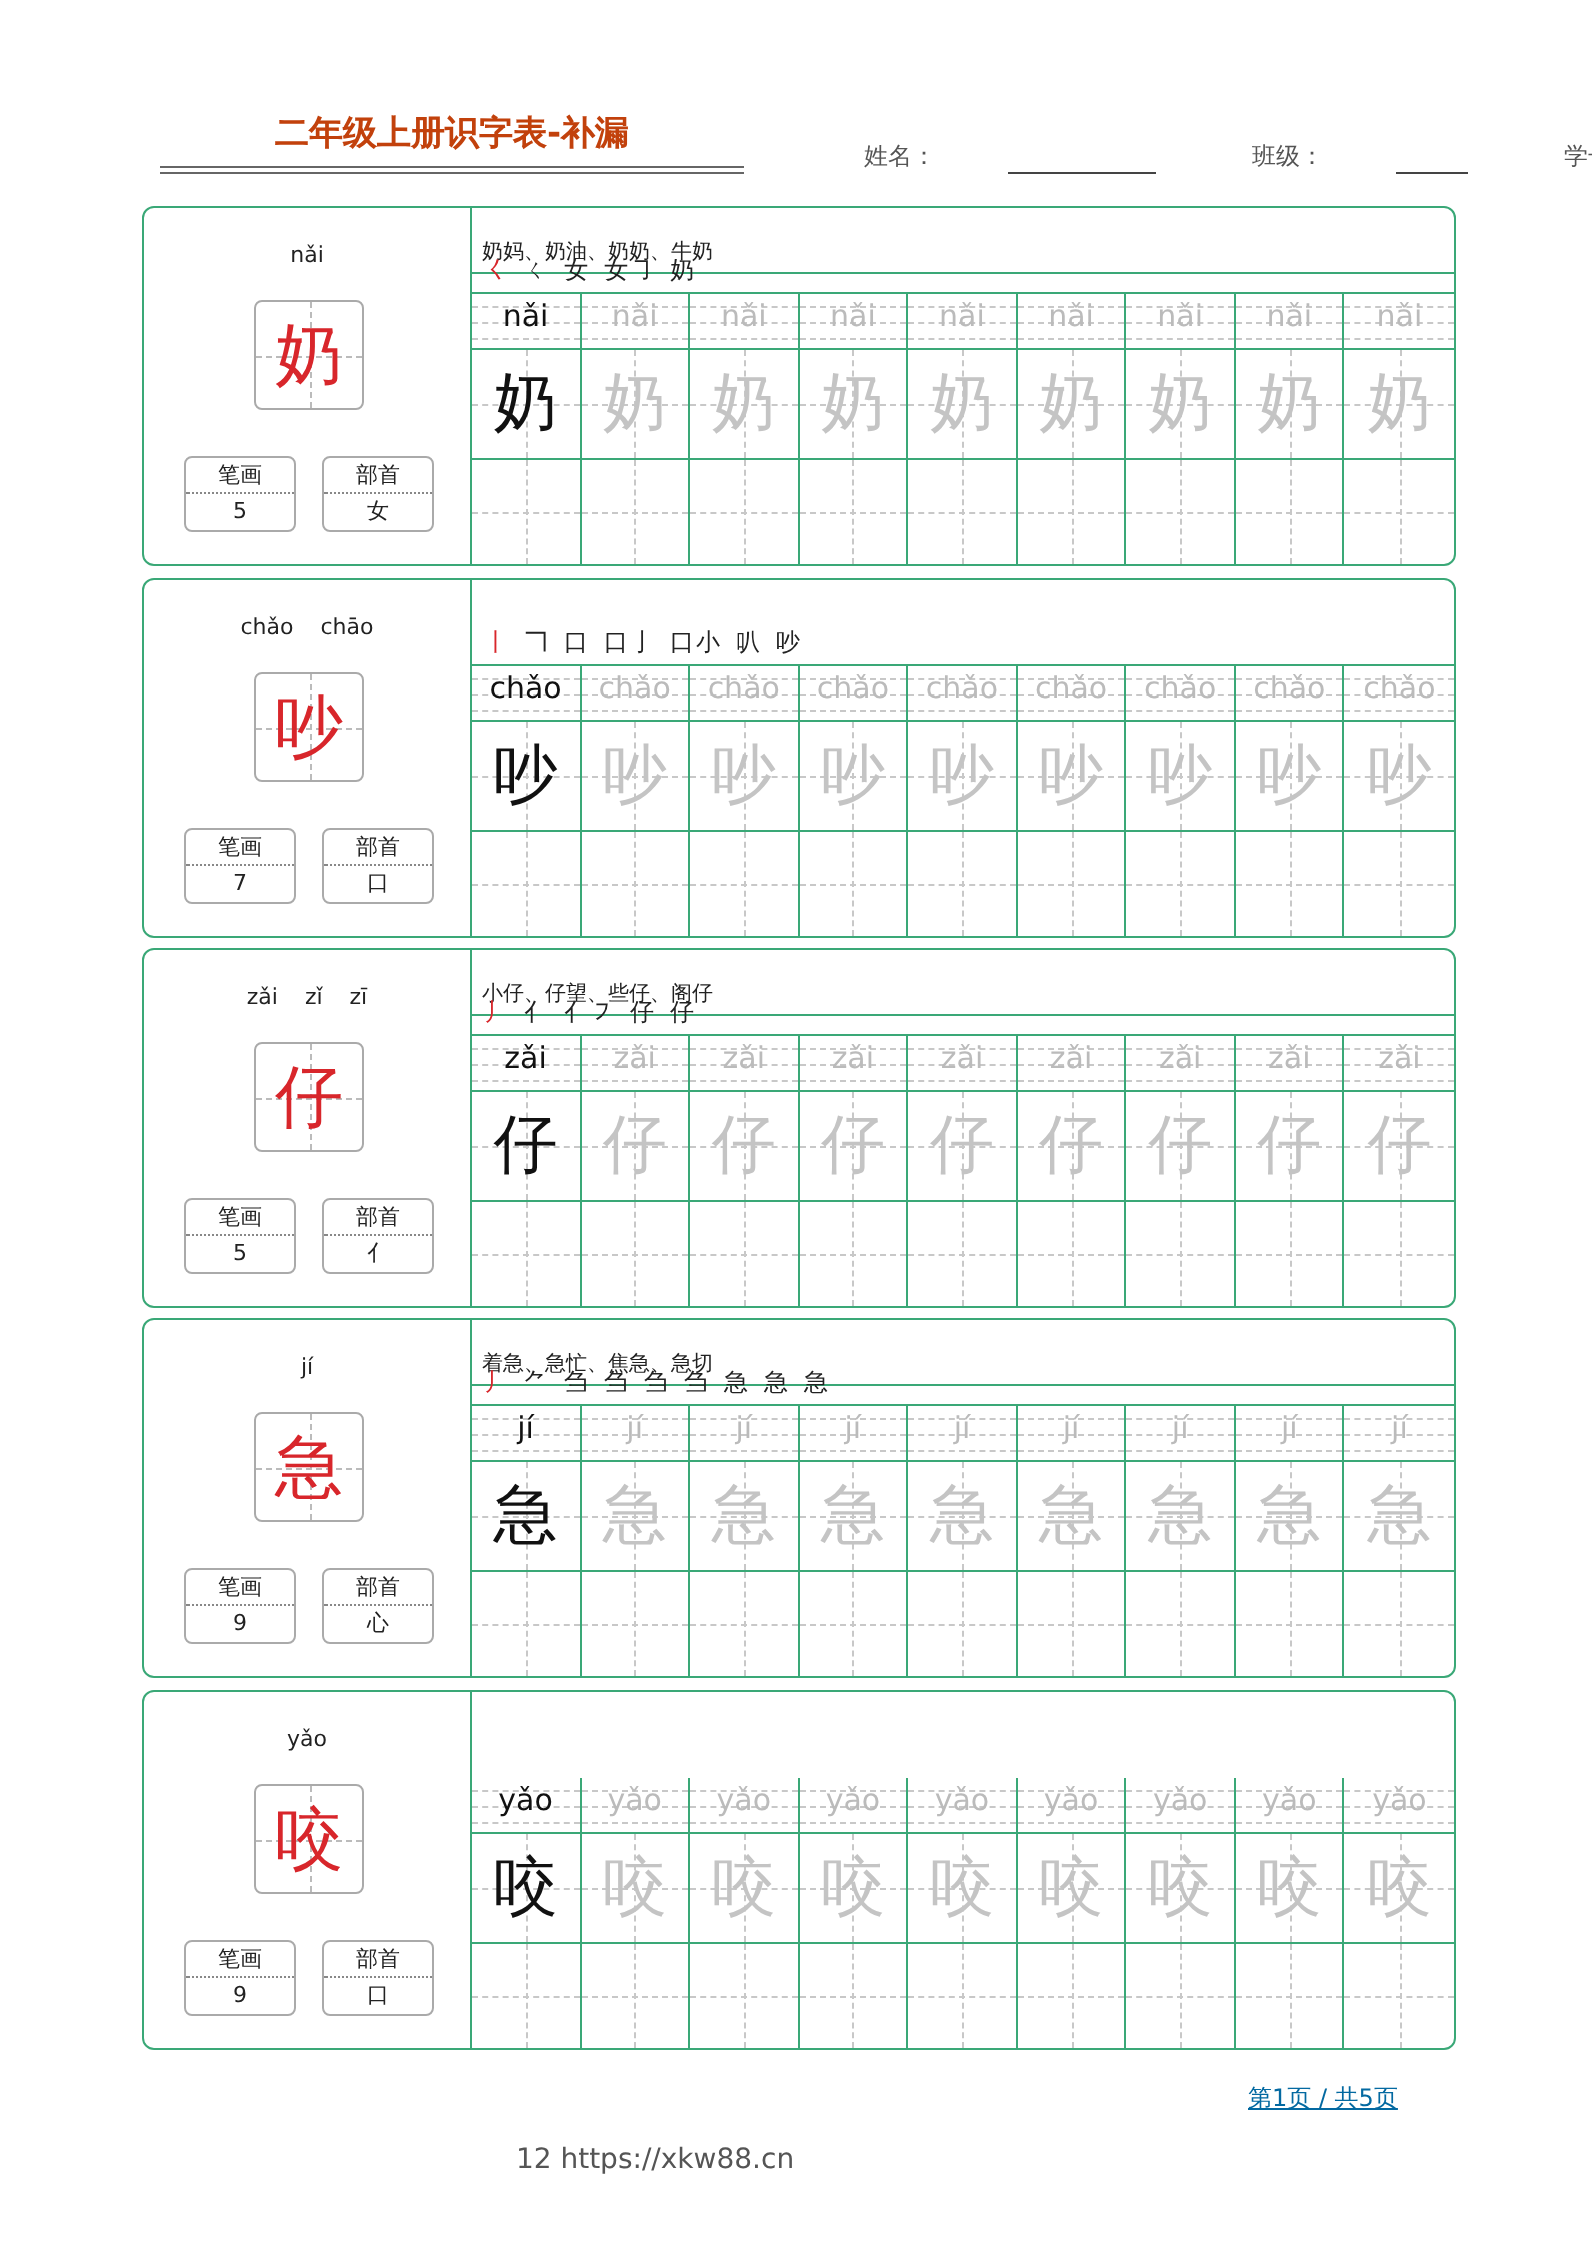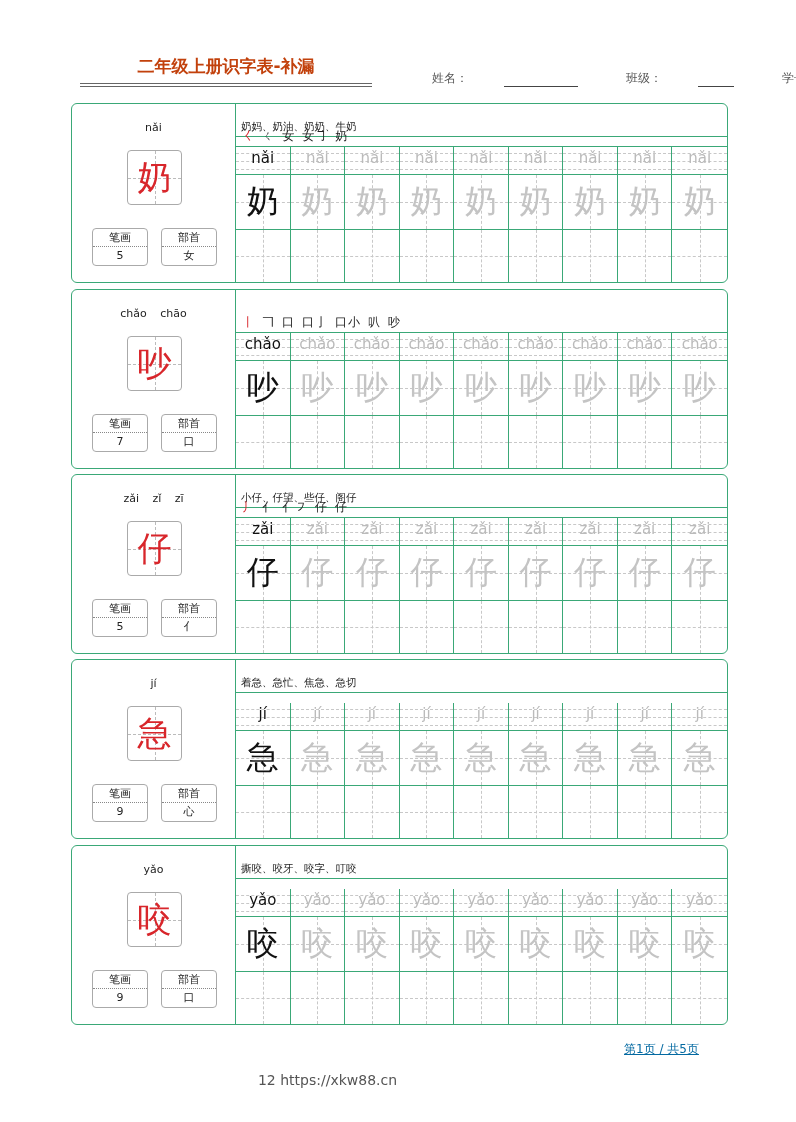--- a/index.html
+++ b/index.html
@@ -36,21 +36,21 @@
     position: absolute; top: 124px; width: 56px; height: 38px; border: 1px solid #aaa; border-radius: 4px;
     font-size: 11px; text-align: center; background: #fff;
   }
   .meta-box .k { height: 18px; line-height: 18px; border-bottom: 1px dotted #888; color: #222; }
   .meta-box .v { height: 18px; line-height: 18px; color: #222; }
   .meta-strokes { left: 20px; }
   .meta-radical { left: 89px; }
 
   .right { position: absolute; left: 164px; top: 0; right: 0; height: 100%; }
   .words { position: absolute; left: 0; top: 0; right: 0; height: 21px; border-bottom: 1.5px solid #3aa877; font-size: 10.5px; line-height: 21px; padding-left: 5px; color: #222; margin-top: 12px; }
-  .strokes { position: absolute; left: 0; top: 21px; right: 0; height: 22px; border-bottom: 1.5px solid #3aa877; font-size: 12px; line-height: 22px; padding-left: 6px; color: #222; font-family: Liberation Serif, serif; letter-spacing: 1px; }
+  .strokes { position: absolute; left: 0; top: 21px; right: 0; height: 22px; border-bottom: 1.5px solid #3aa877; font-size: 12px; line-height: 22px; padding-left: 6px; color: #222; font-family: Liberation Mono, monospace; letter-spacing: 1px; }
   .strokes .s { display: inline-block; margin-right: 7px; }
   .strokes .s:first-child { color: #d8262b; }
 
   .grid { position: absolute; left: 0; top: 43px; right: 0; bottom: 0; display: grid; grid-template-columns: repeat(9, 1fr); grid-template-rows: 28px 55px 1fr; }
   .cell { position: relative; border-right: 1.5px solid #3aa877; border-bottom: 1.5px solid #3aa877; }
   .cell.lastcol { border-right: none; }
   .cell.lastrow { border-bottom: none; }
   .cell .dv { position: absolute; left: 50%; top: 0; bottom: 0; border-left: 1px dashed #c8c8c8; }
   .cell .dh { position: absolute; top: 50%; left: 0; right: 0; border-top: 1px dashed #c8c8c8; }
   .py-cell .l1 { position: absolute; left: 0; right: 0; top: 6px; border-top: 1px dashed #c8c8c8; }
@@ -569,20 +569,21 @@
           <div class="k">笔画</div>
           <div class="v">9</div>
         </div>
         <div class="meta-box meta-radical">
           <div class="k">部首</div>
           <div class="v">心</div>
         </div>
       </div>
       <div class="right">
         <div class="words">着急、急忙、焦急、急切</div>
+        <div class="strokes"><span class="s">丿</span><span class="s">⺈</span><span class="s">刍</span><span class="s">刍</span><span class="s">刍</span><span class="s">刍</span><span class="s">急</span><span class="s">急</span><span class="s">急</span></div>
         <div class="grid">
           <div class="cell py-cell first">
             <div class="l1"></div>
             <div class="l2"></div>
             <div class="l3"></div>
             <div class="t">jí</div>
           </div>
           <div class="cell py-cell">
             <div class="l1"></div>
             <div class="l2"></div>
@@ -726,21 +727,20 @@
         <div class="meta-box meta-strokes">
           <div class="k">笔画</div>
           <div class="v">9</div>
         </div>
         <div class="meta-box meta-radical">
           <div class="k">部首</div>
           <div class="v">口</div>
         </div>
       </div>
       <div class="right">
-        <div class="words">撕咬、咬牙、咬字、叮咬</div>
         <div class="grid">
           <div class="cell py-cell first">
             <div class="l1"></div>
             <div class="l2"></div>
             <div class="l3"></div>
             <div class="t">yǎo</div>
           </div>
           <div class="cell py-cell">
             <div class="l1"></div>
             <div class="l2"></div>

